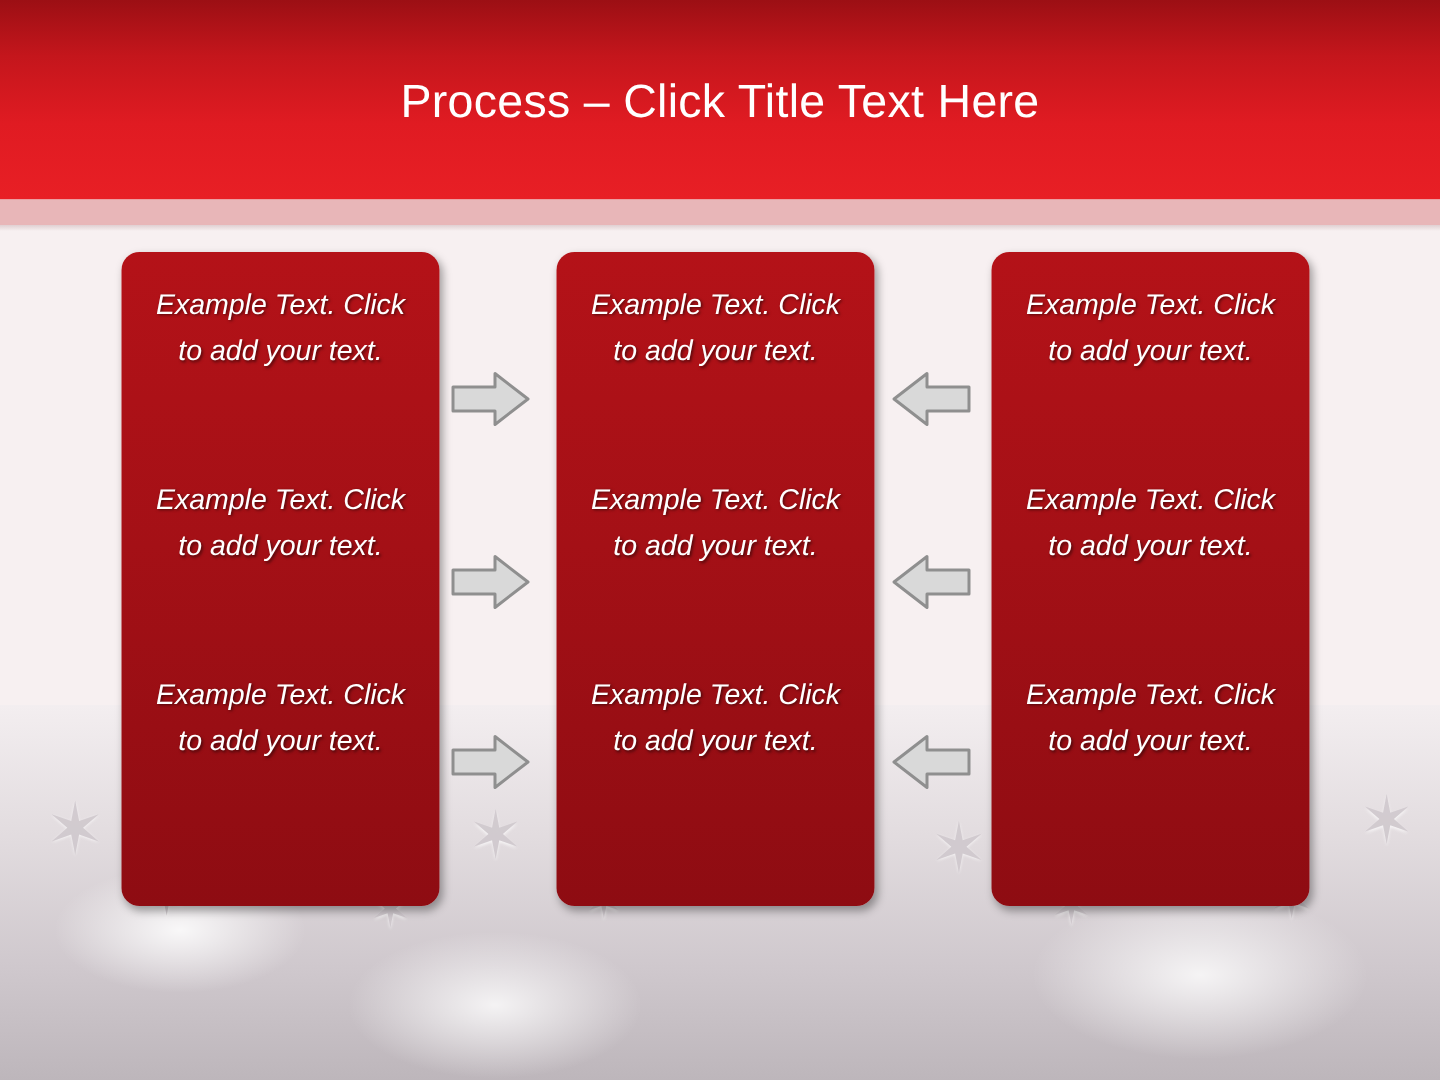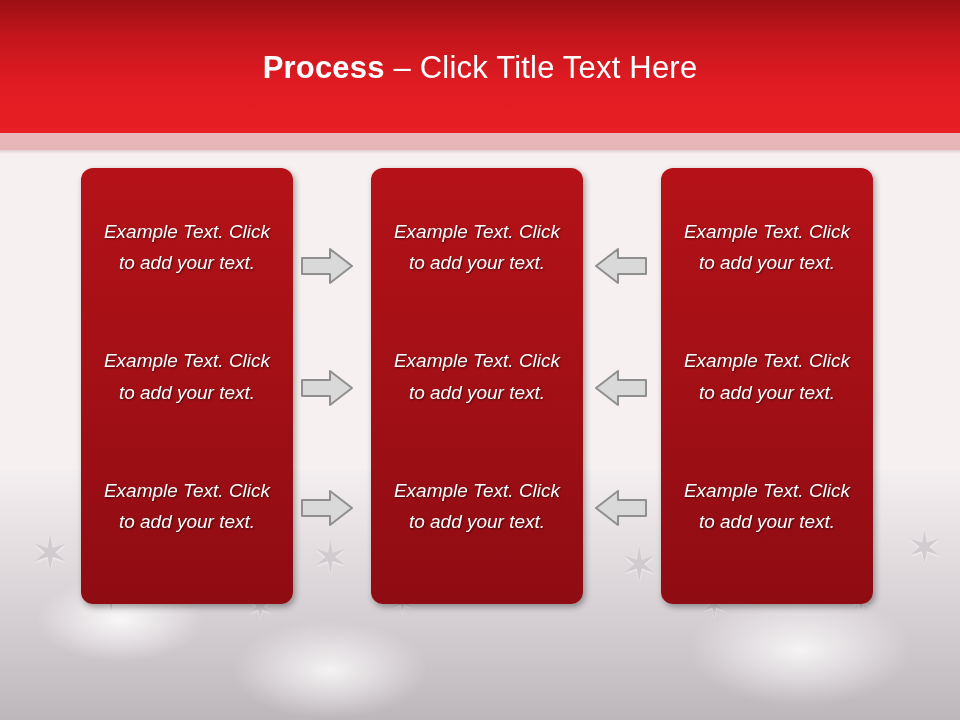--- a/index.html
+++ b/index.html
@@ -58,21 +58,21 @@
     left: 0;
     top: 50px;
     width: 960px;
     text-align: center;
     color: #ffffff;
     font-size: 31px;
     letter-spacing: 0.2px;
     white-space: nowrap;
   }
   .title .strong {
-    font-weight: bold;
+    font-weight: normal;
   }
   .title .light {
     font-weight: normal;
   }
   .header-rule {
     position: absolute;
     left: 0;
     top: 133px;
     width: 960px;
     height: 17px;
@@ -98,21 +98,21 @@
 
   .col {
     position: absolute;
     top: 14px;
     width: 212px;
     height: 436px;
     border-radius: 12px;
     background: linear-gradient(to bottom, #b41218 0%, #a41016 45%, #8e0c12 100%);
     box-shadow: 2px 3px 6px rgba(0,0,0,0.35);
     box-sizing: border-box;
-    padding: 48px 14px 0 14px;
+    padding: 20px 14px 0 14px;
     display: flex;
     flex-direction: column;
     justify-content: flex-start;
   }
   .col-1 { left: 81px; }
   .col-2 { left: 371px; }
   .col-3 { left: 661px; }
 
   .cell {
     color: #ffffff;

